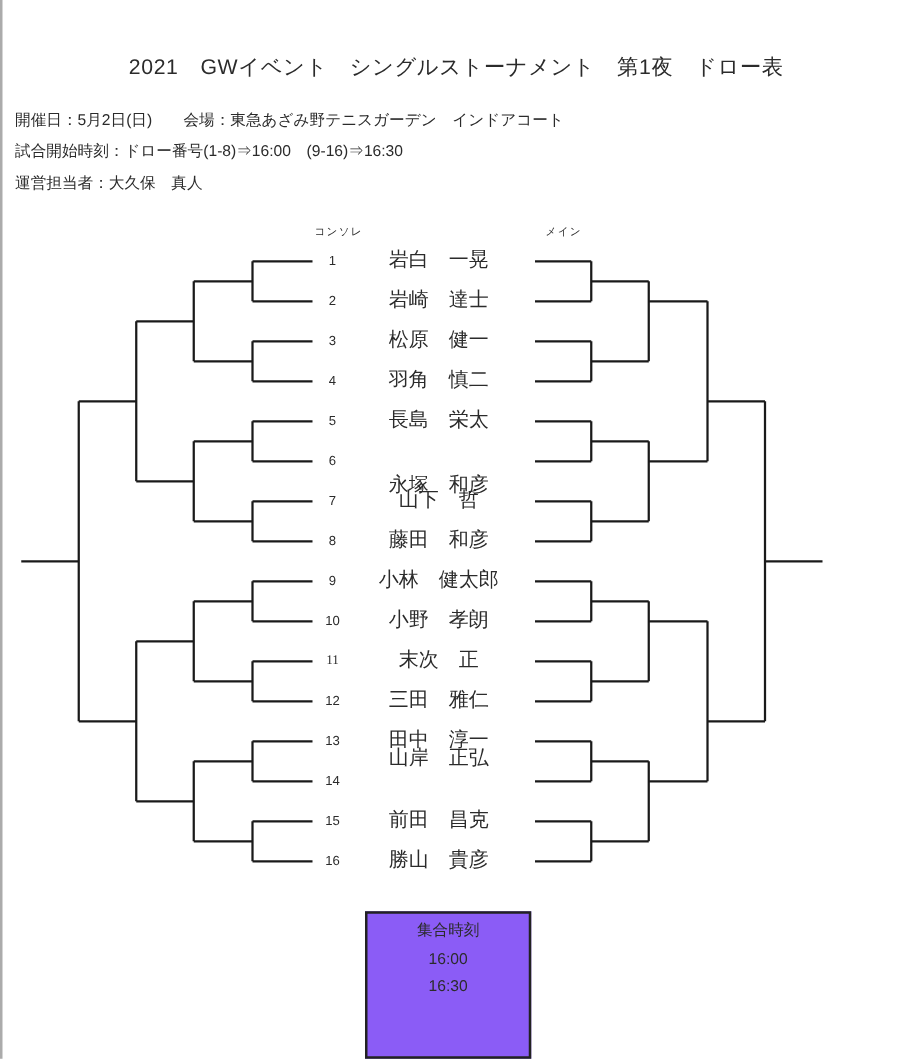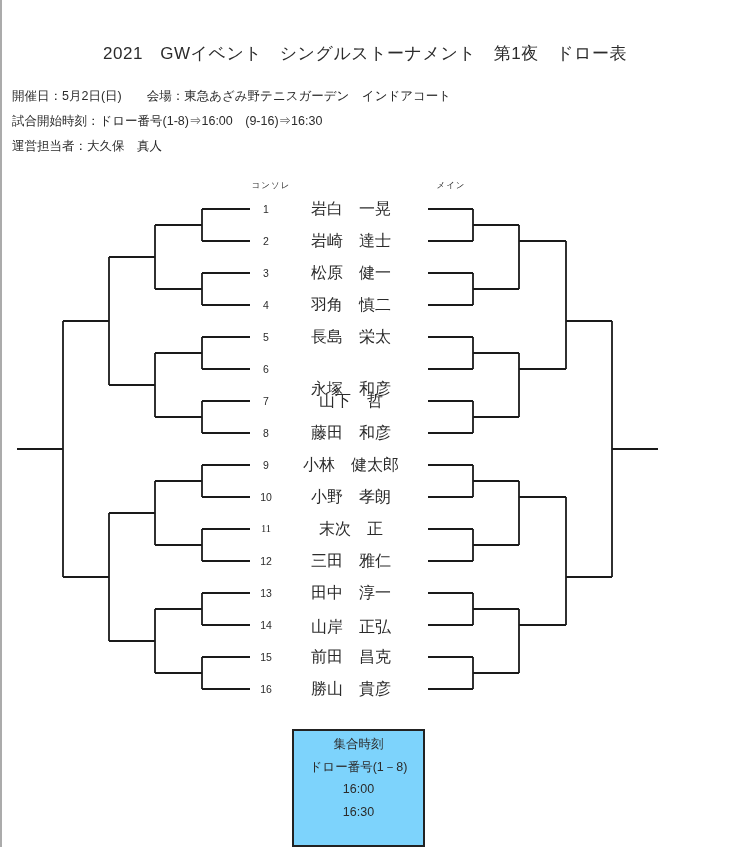--- a/index.html
+++ b/index.html
@@ -16,21 +16,21 @@
   .bracket-label{height:12px;line-height:12px;font-size:8.5px;letter-spacing:1px;
     text-align:center;white-space:nowrap;}
   #consol-label{left:250px;top:179px;width:42px;}
   #main-label{left:434px;top:179px;width:34px;}
   #bracket-svg{left:0;top:0;width:730px;height:847px;}
   .row-num{left:252px;width:28px;height:16px;line-height:16px;
     text-align:center;font-size:10.5px;}
   .row-name{left:278px;width:146px;height:22px;line-height:22px;
     text-align:center;font-size:16px;white-space:nowrap;}
   #meeting-box{left:292px;top:729px;width:133px;height:118px;
-    border:2px solid #222222;box-sizing:border-box;background:#7dd3fc;
+    border:2px solid #222222;box-sizing:border-box;background:#8b5cf6;
     text-align:center;padding-top:2px;}
   .meeting-line{height:22.6px;line-height:22.6px;font-size:12.5px;white-space:nowrap;}
 </style>
 </head>
 <body>
 
 <div id="page-edge" class="abs"></div>
 
 <div id="title" class="abs">2021　GWイベント　シングルストーナメント　第1夜　ドロー表</div>
 
@@ -157,25 +157,24 @@
     <div class="abs row-name" style="top: 454px;">小林　健太郎</div>
     <div class="abs row-num" style="top: 489px;">10</div>
     <div class="abs row-name" style="top: 486px;">小野　孝朗</div>
     <div class="abs row-num" style="top: 521px; font-family: Liberation Serif, serif;">11</div>
     <div class="abs row-name" style="top: 518px;">末次　正</div>
     <div class="abs row-num" style="top: 553px;">12</div>
     <div class="abs row-name" style="top: 550px;">三田　雅仁</div>
     <div class="abs row-num" style="top: 585px;">13</div>
     <div class="abs row-name" style="top: 582px;">田中　淳一</div>
     <div class="abs row-num" style="top: 617px;">14</div>
-    <div class="abs row-name" style="top: 616px; text-align: center;">山岸　正弘</div>
+    <div class="abs row-name" style="top: 596px; text-align: center;">山岸　正弘</div>
     <div class="abs row-num" style="top: 649px;">15</div>
     <div class="abs row-name" style="top: 646px;">前田　昌克</div>
     <div class="abs row-num" style="top: 681px;">16</div>
     <div class="abs row-name" style="top: 678px;">勝山　貴彦</div>
   </div>
 
 <div id="meeting-box" class="abs">
     <div class="meeting-line">集合時刻</div>
-    <div class="meeting-line">ドロー番号(1－8)</div>
     <div class="meeting-line">16:00</div>
     <div class="meeting-line">16:30</div>
   </div>
 
 </body></html>

